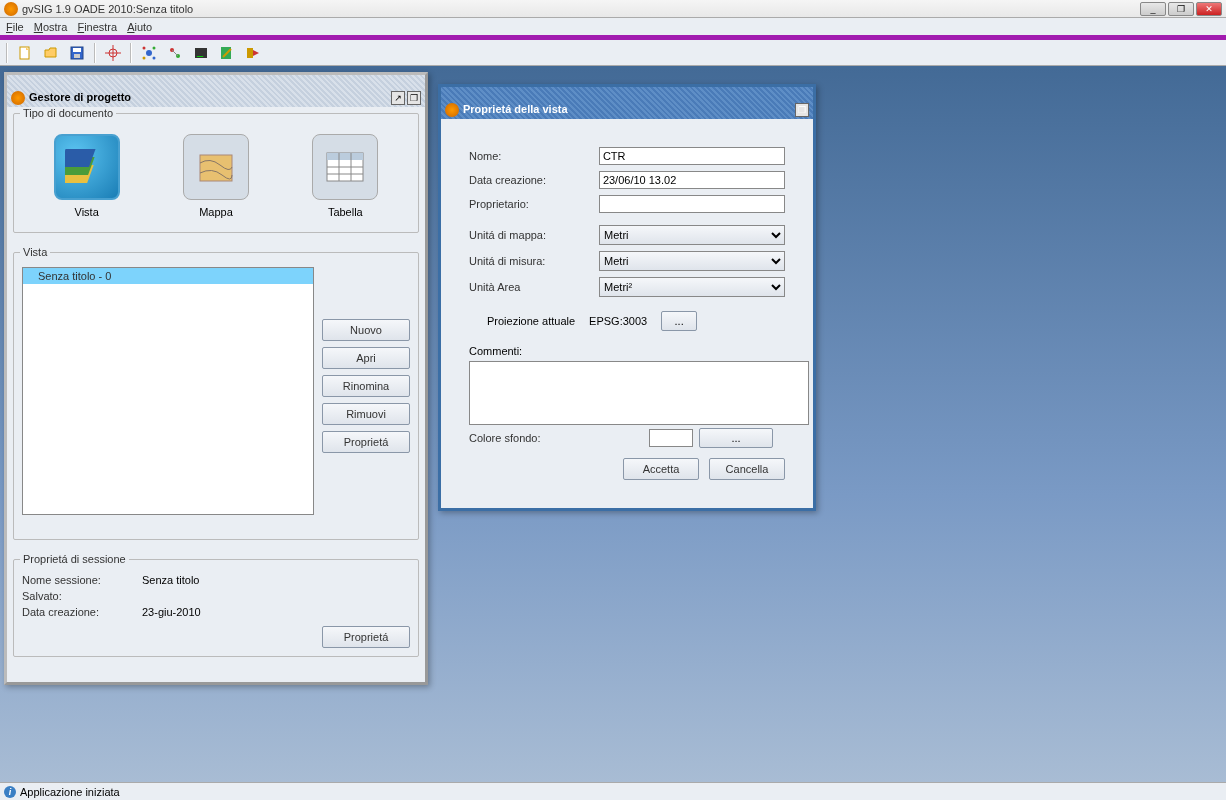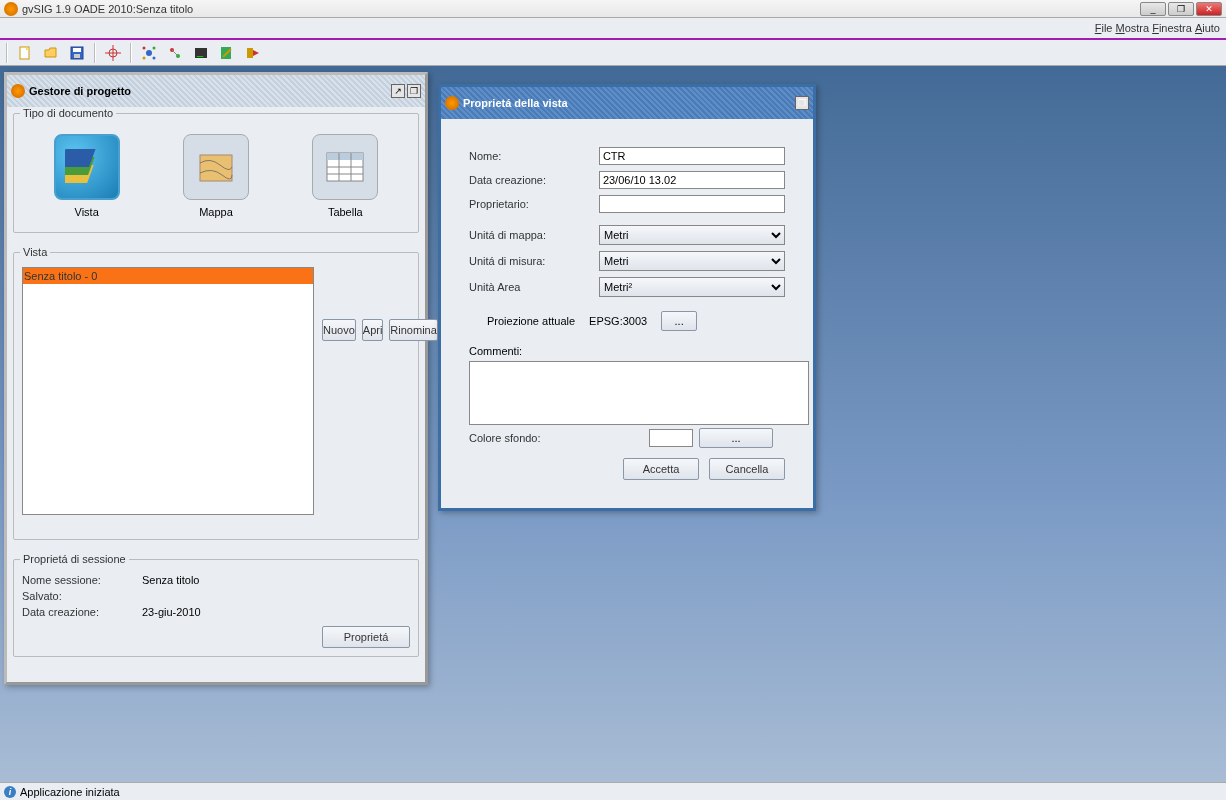--- a/index.html
+++ b/index.html
@@ -6,53 +6,53 @@
 body { width: 1226px; height: 800px; background: linear-gradient(to bottom, #3a5f8a 0%, #7a9ac5 50%, #a8bcd4 100%); overflow: hidden; position: relative; }
 
 .titlebar { height: 18px; background: linear-gradient(to bottom, #f5f5f5, #e8e8e8); display: flex; align-items: center; padding: 0 4px; border-bottom: 1px solid #aaa; }
 .titlebar .app-icon { width: 14px; height: 14px; background: radial-gradient(circle, #f90, #c60); border-radius: 50%; margin-right: 4px; }
 .titlebar .title { flex: 1; color: #333; }
 .win-btn { width: 26px; height: 14px; margin-left: 2px; border: 1px solid #888; border-radius: 2px; display: flex; align-items: center; justify-content: center; font-size: 9px; }
 .win-btn.min { background: linear-gradient(to bottom,#e8e8e8,#ccc); }
 .win-btn.max { background: linear-gradient(to bottom,#e8e8e8,#ccc); }
 .win-btn.close { background: linear-gradient(to bottom,#e77,#c22); color: #fff; }
 
-.menubar { height: 22px; background: #eaeef3; display: flex; align-items: center; padding: 0 6px; gap: 3px; border-bottom: 2px solid #a21caf; justify-content: flex-end; }
+.menubar { height: 22px; background: #eaeef3; display: flex; align-items: center; padding: 0 6px; gap: 10px; border-bottom: 5px solid #a21caf; }
 .menubar span { color: #333; cursor: default; }
 .menubar span u { text-decoration: underline; }
 
 .toolbar { height: 26px; background: #eaeef3; display: flex; align-items: center; padding: 0 4px; gap: 4px; border-bottom: 1px solid #aaa; }
 .tb-sep { width: 2px; height: 20px; border-left: 1px solid #bbb; border-right: 1px solid #fff; margin: 0 2px; }
 .tb-btn { width: 22px; height: 22px; display: flex; align-items: center; justify-content: center; border: 1px solid transparent; }
 
 .desktop { position: absolute; top: 66px; left: 0; right: 0; bottom: 18px; background: linear-gradient(to bottom, #436a96 0%, #7a9ac5 60%, #a8bcd4 100%); }
 
 .window { position: absolute; background: #eaeef3; border: 3px solid #999; border-top-color: #bbb; border-left-color: #bbb; box-shadow: 2px 2px 6px rgba(0,0,0,.3); }
 .window.blue { border: 3px solid #3b6ea5; }
-.window .w-title { height: 15px; background: repeating-linear-gradient(45deg, #d8e0ea, #d8e0ea 2px, #c5d0de 2px, #c5d0de 4px); display: flex; align-items: center; padding: 16px 4px; }
+.window .w-title { height: 15px; background: repeating-linear-gradient(45deg, #d8e0ea, #d8e0ea 2px, #c5d0de 2px, #c5d0de 4px); display: flex; align-items: flex-start; padding: 16px 4px; }
 .window.blue .w-title { background: repeating-linear-gradient(45deg, #5e8ec6, #5e8ec6 2px, #4a7bb8 2px, #4a7bb8 4px); color: #fff; }
 .w-title .w-icon { width: 14px; height: 14px; background: radial-gradient(circle,#f90,#c60); border-radius: 50%; margin-right: 4px; }
 .w-title .w-text { flex: 1; font-weight: bold; }
 .w-title .w-btn { width: 14px; height: 14px; border: 1px solid #666; background: #e5e5e5; margin-left: 2px; display: flex; align-items: center; justify-content: center; font-size: 9px; }
 
 .w-body { padding: 6px; background: #eaeef3; }
 
 .groupbox { border: 1px solid #bbb; border-radius: 2px; margin-bottom: 19px; position: relative; padding: 14px 8px 8px 8px; background: #eaeef3; }
 .groupbox > .gb-title { position: absolute; top: -7px; left: 6px; background: #eaeef3; padding: 0 3px; color: #333; }
 
 .doctypes { display: flex; justify-content: space-around; padding: 6px 0; }
 .doctype { display: flex; flex-direction: column; align-items: center; gap: 6px; cursor: default; }
 .doctype .icon { width: 66px; height: 66px; border-radius: 8px; }
 .doctype.sel .icon { background: radial-gradient(circle at 30% 30%, #5cc5f2, #1a7db5); border: 2px solid #48a0d0; }
 .doctype:not(.sel) .icon { background: #d5dde6; border: 1px solid #aaa; }
 
 .vista-row { display: flex; gap: 8px; }
 .listbox { flex: 1; background: #fff; border: 1px solid #888; height: 248px; }
-.listbox .item { padding: 2px 1px; background: #f97316; color: #333; }
-.btncol { display: flex; flex-direction: row; gap: 6px; width: 88px; margin-top: 52px; }
+.listbox .item { padding: 2px 15px; background: #7dd3fc; color: #333; }
+.btncol { display: flex; flex-direction: column; gap: 6px; width: 88px; margin-top: 52px; }
 .btn { height: 22px; background: linear-gradient(to bottom,#f5f7fa,#dfe4eb); border: 1px solid #8a97a8; border-radius: 2px; display: flex; align-items: center; justify-content: center; color: #333; cursor: default; }
 
 .sess-row { display: flex; margin-bottom: 4px; }
 .sess-row .lbl { width: 120px; color: #333; }
 
 .form-row { display: flex; align-items: center; margin-bottom: 6px; }
 .form-row .flbl { width: 140px; color: #333; }
 .form-row input[type=text] { width: 200px; height: 18px; border: 1px solid #888; padding: 0 3px; background: #fff; }
 .form-row select { width: 200px; height: 20px; border: 1px solid #888; background: linear-gradient(to bottom,#f5f7fa,#dfe4eb); }
 .form-row .colorbox { width: 44px; height: 18px; border: 1px solid #888; background: #fff; margin-right: 6px; }

